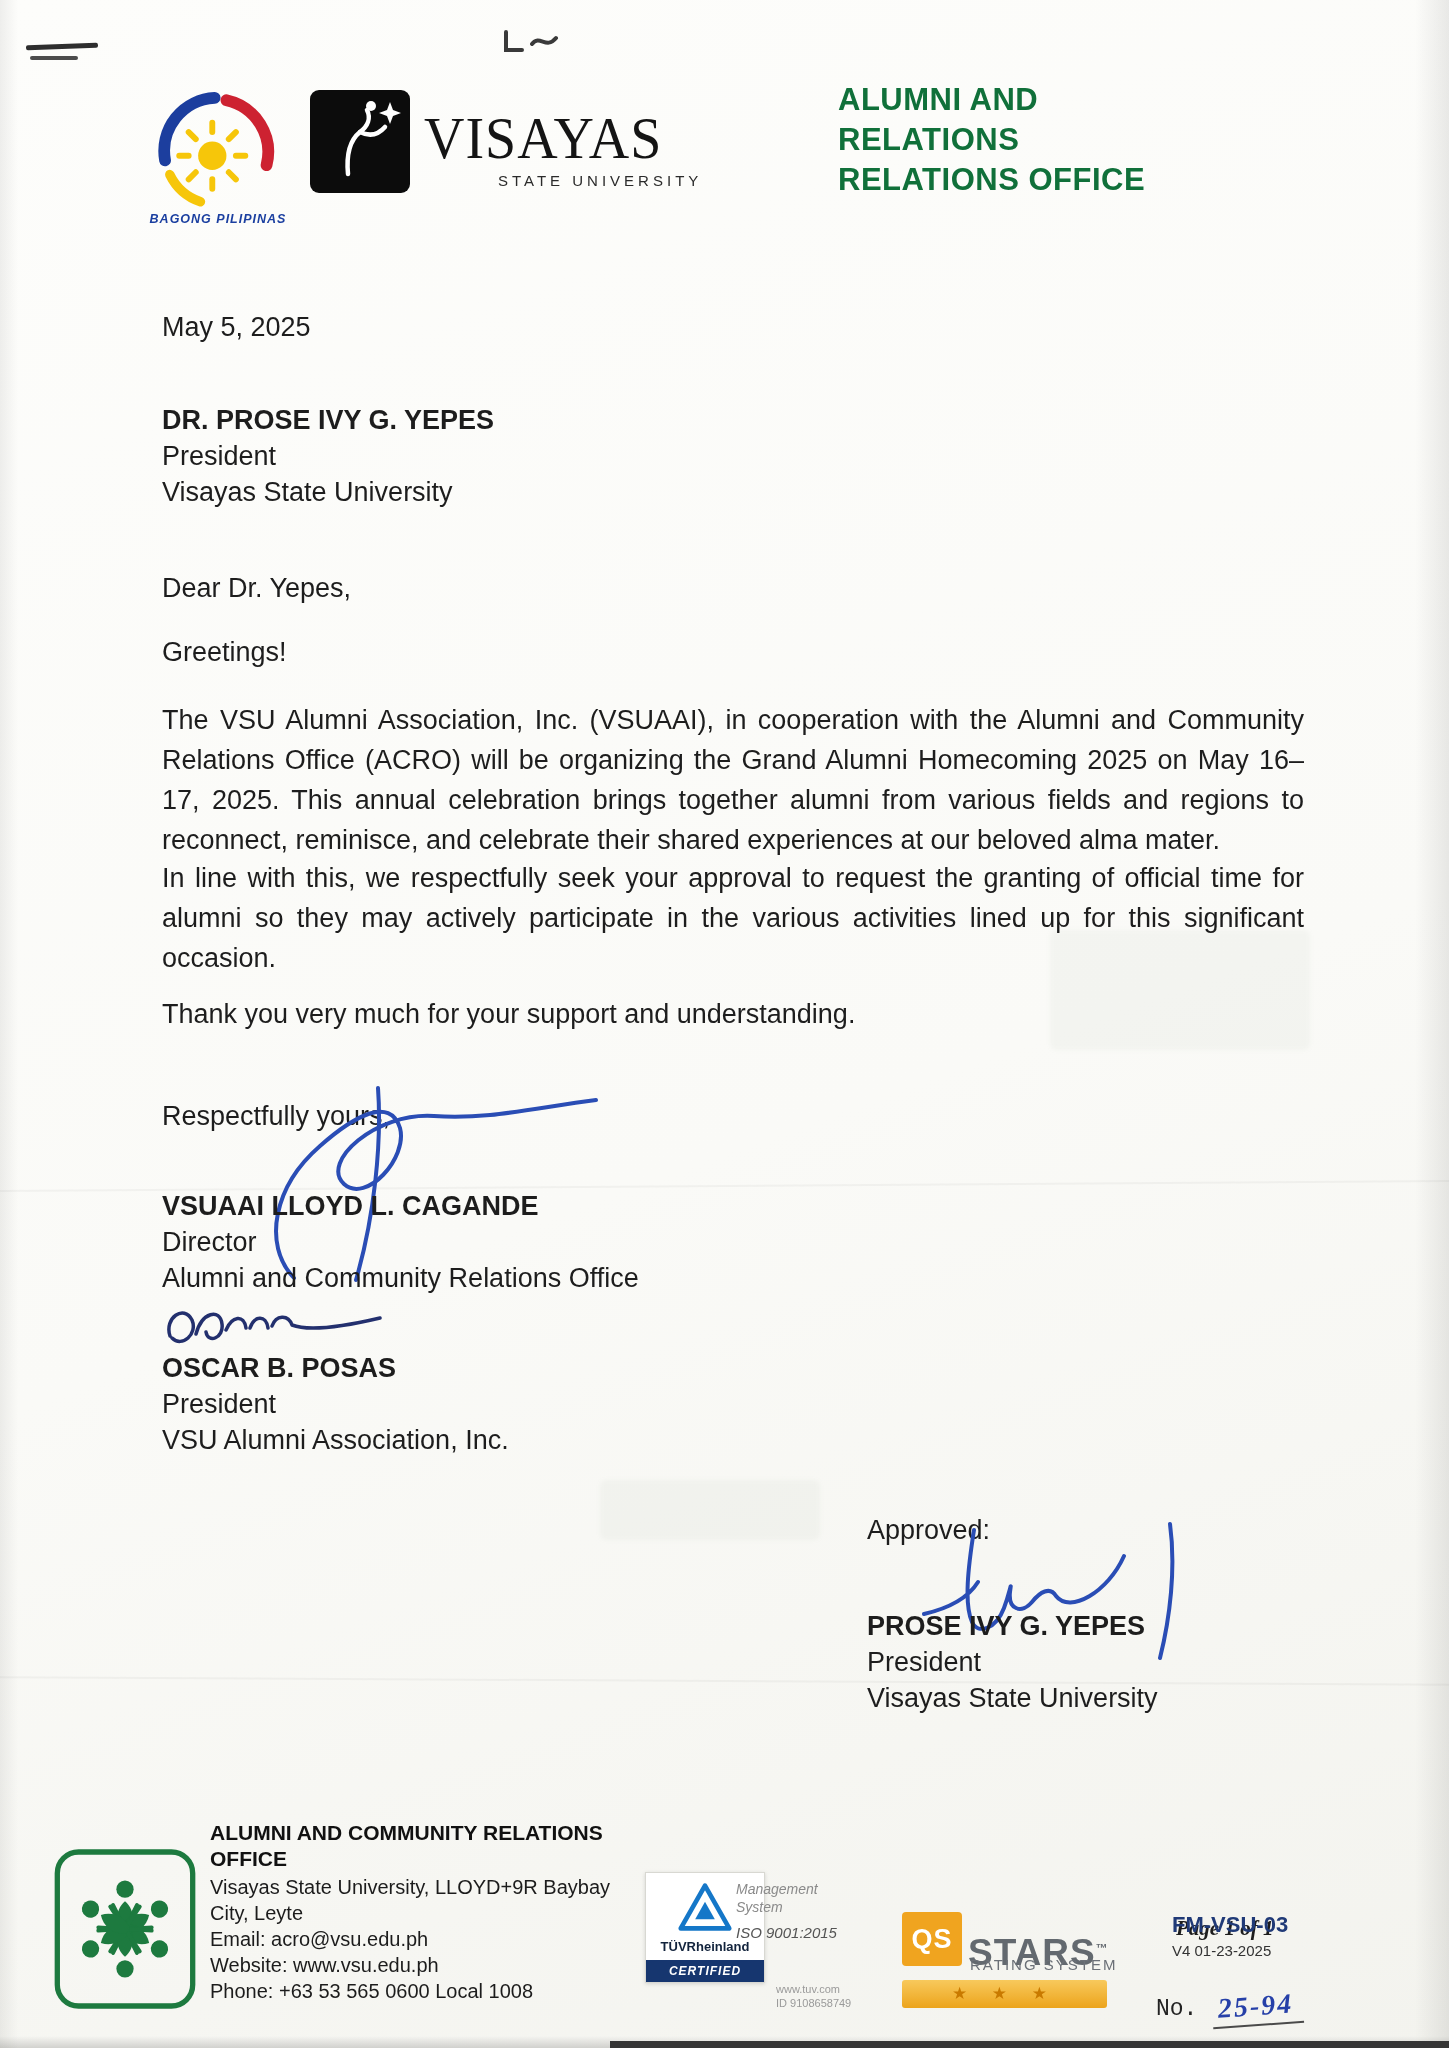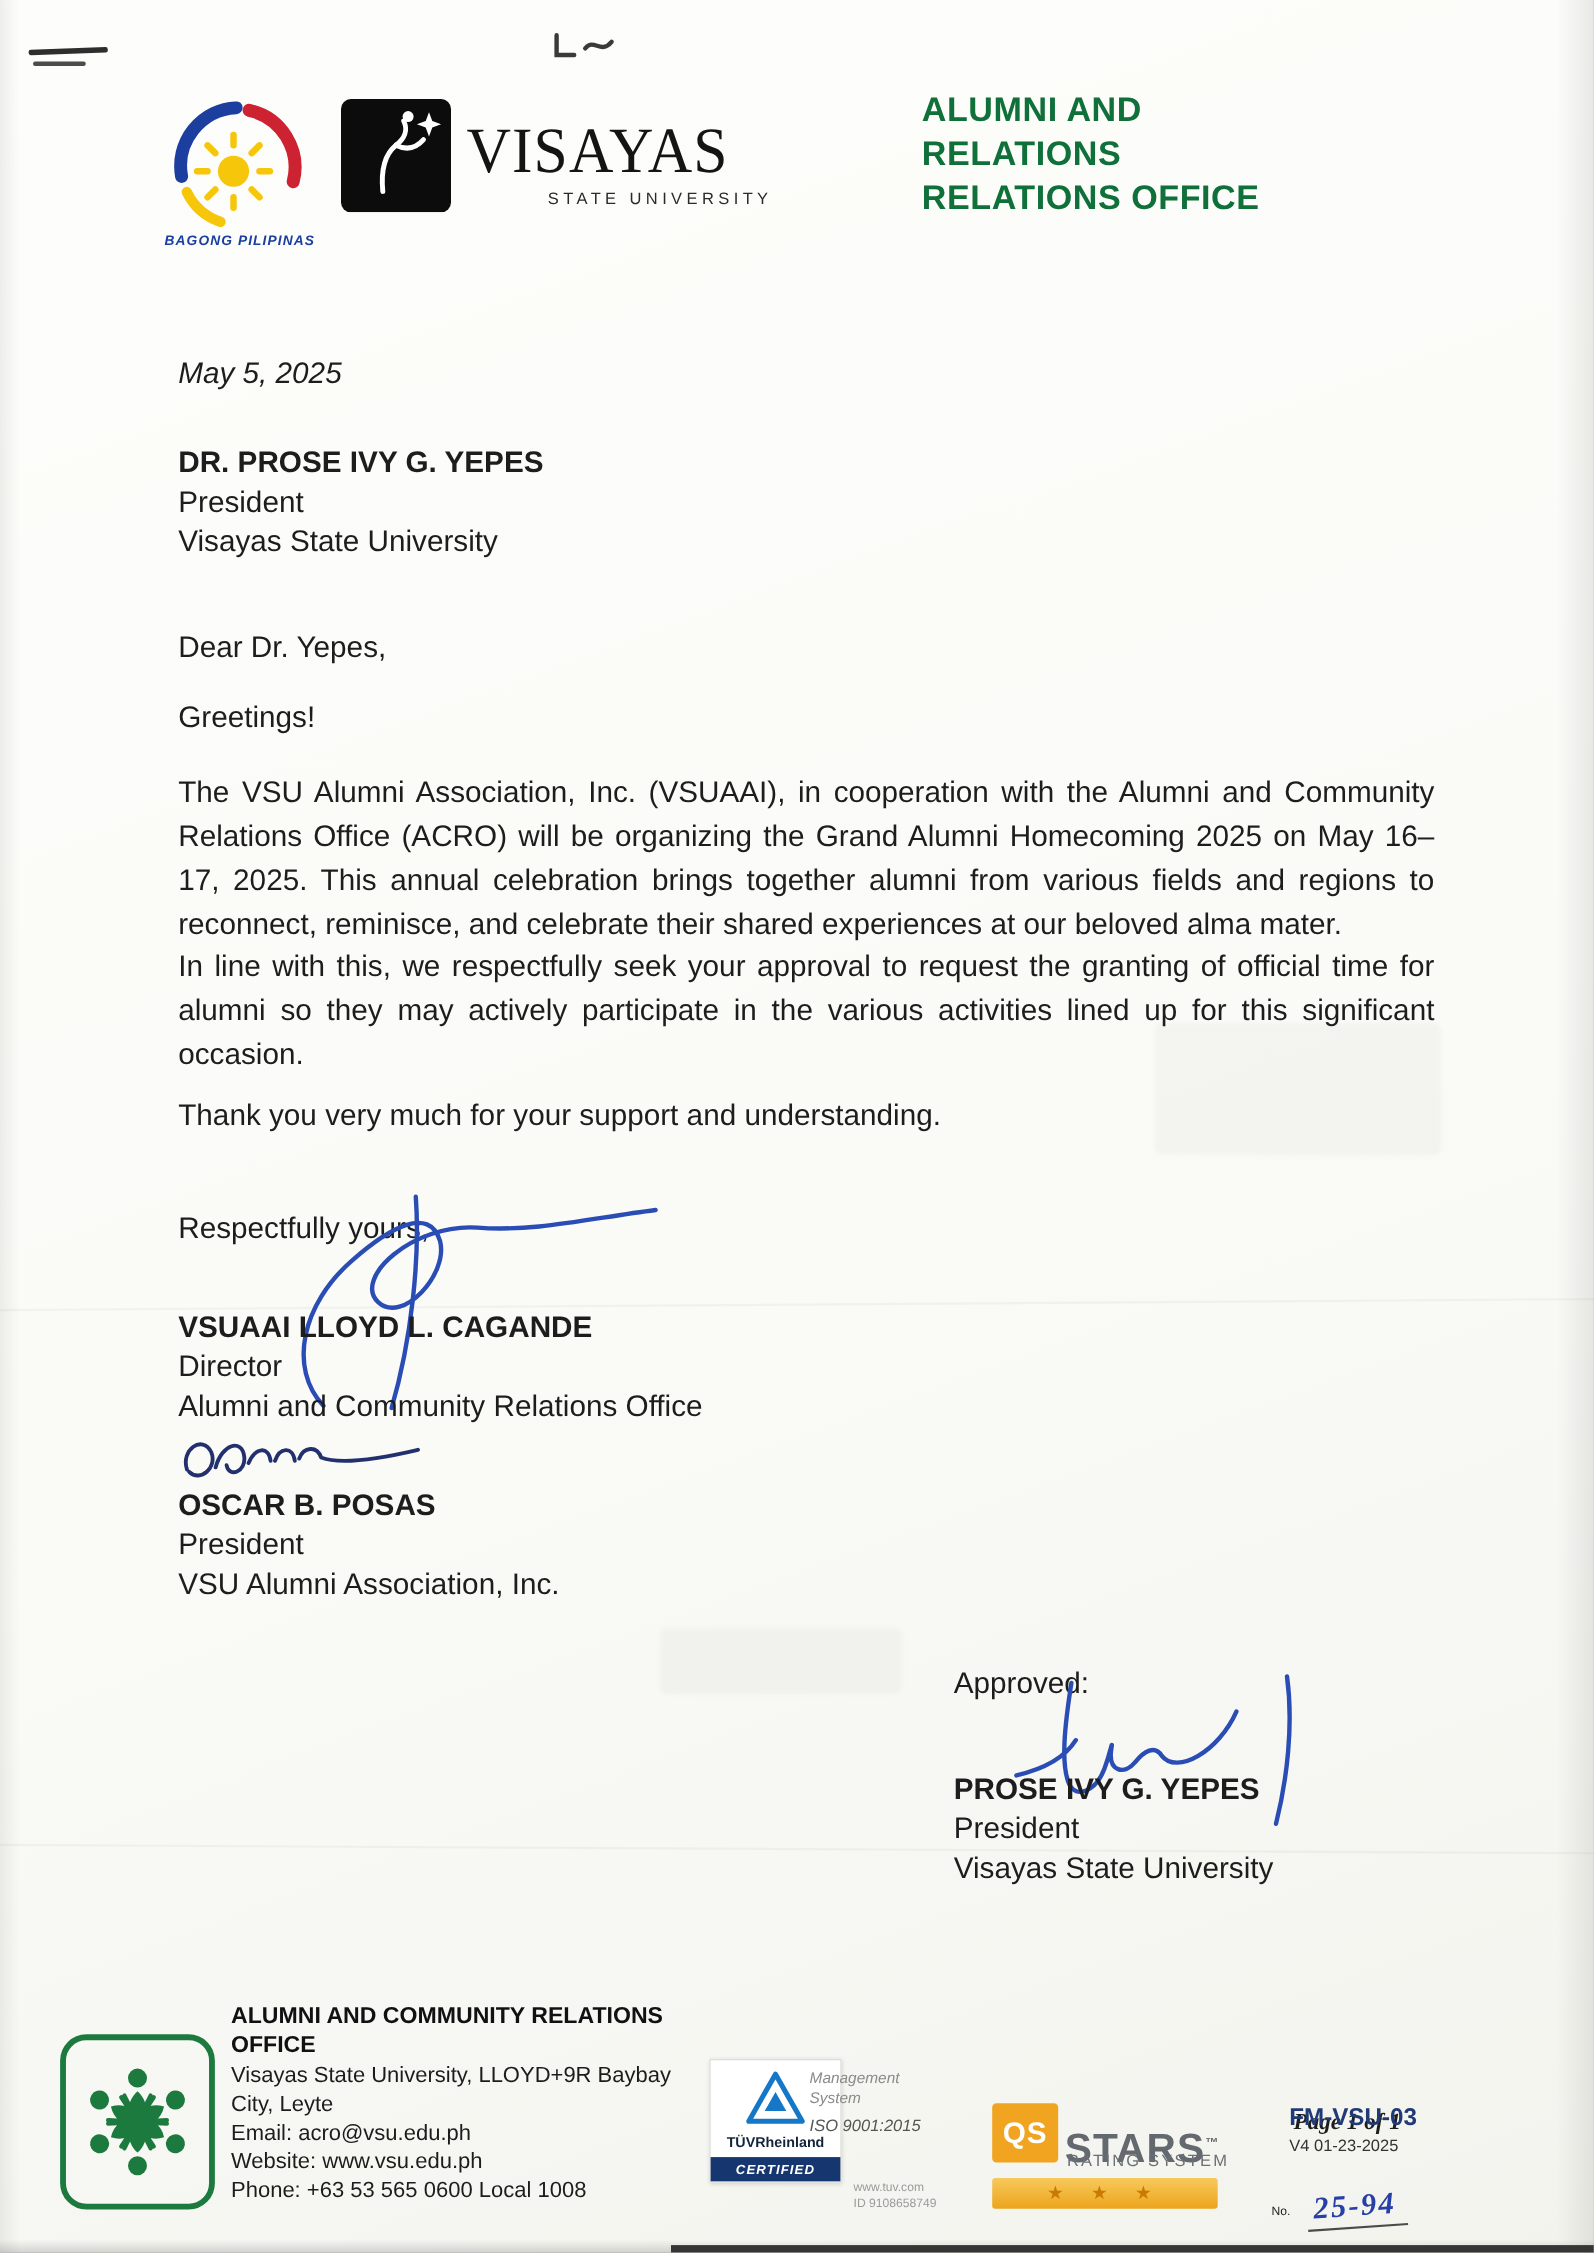--- a/index.html
+++ b/index.html
@@ -45,21 +45,21 @@
   .qs-stars-word { font-size:37px; font-weight:bold; color:#63696f; letter-spacing:1px;margin-top:24px; }
   .qs-stars-word sup { font-size:12px; }
   .qs-rating { font-size:15px; letter-spacing:2px; color:#6b7077; }
   .stars-bar { width:205px; height:28px; border-radius:3px; text-align:center;
                background:linear-gradient(to bottom, #f8c95c, #eca41c);
                color:#c97a00; font-size:17px; line-height:28px; letter-spacing:10px; }
   .meta-page { font-family:"Liberation Serif", serif; font-style:italic; font-weight:600;
                font-size:21px; color:#1d1d1d;margin-top:36px; }
   .meta-form { font-weight:bold; font-size:22px; color:#203a77; }
   .meta-version { font-size:15px; color:#333; }
-  .meta-no-label { font-size:11px; color:#222; }
+  .meta-no-label { font-size:23px; color:#222;font-family:Liberation Mono, monospace; }
   .meta-no-value { display:inline-block; font-family:"Liberation Serif", serif; font-style:italic;
                    font-weight:bold; font-size:28px; color:#2640a8; letter-spacing:2px;
                    transform:rotate(-4deg); border-bottom:2px solid #4a4a4a;
                    padding:0 10px 2px 6px; margin-left:10px; }
 
   
   .mark-topleft { left:26px; top:44px; width:76px; height:22px; }
   .mark-topleft::before { content:""; position:absolute; left:0; top:0; width:72px; height:5px;
                           background:#2e2e2e; border-radius:2px; transform:rotate(-2deg); }
   .mark-topleft::after  { content:""; position:absolute; left:4px; top:12px; width:48px; height:4px;
@@ -124,21 +124,21 @@
 
   <div class="abs wordmark" style="left:424px; top:104px;">VISAYAS</div>
   <div class="abs wordmark-sub" style="left:498px; top:172px;">STATE UNIVERSITY</div>
 
   <div class="abs office-title" style="left:838px; top:80px; width:420px;">
     <div>ALUMNI AND</div>
     <div>RELATIONS</div>
     <div>RELATIONS OFFICE</div>
   </div>
 
-  <div class="abs txt" style="left:162px; top:321px;font-style:italic;">May 5, 2025</div>
+  <div class="abs txt" style="left:162px; top:309px;">May 5, 2025</div>
 
   <div class="abs txt" style="left:162px; top:402px;">
     <div class="bold">DR. PROSE IVY G. YEPES</div>
     <div>President</div>
     <div>Visayas State University</div>
   </div>
 
   <div class="abs txt" style="left:162px; top:570px;">Dear Dr. Yepes,</div>
   <div class="abs txt" style="left:162px; top:634px;">Greetings!</div>
 

